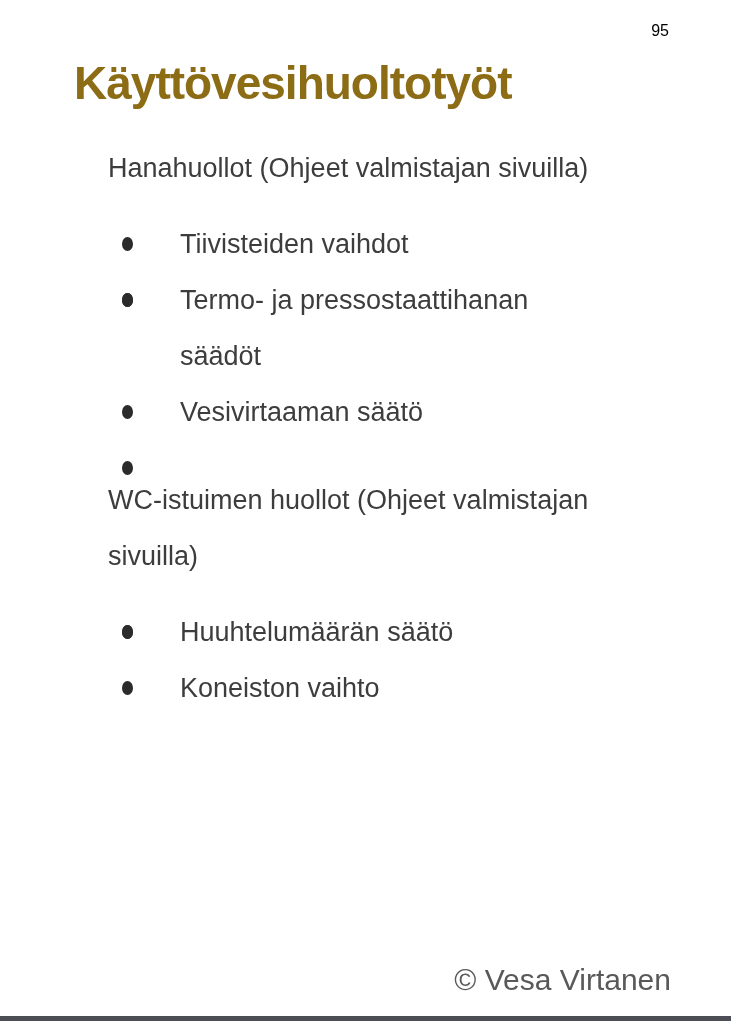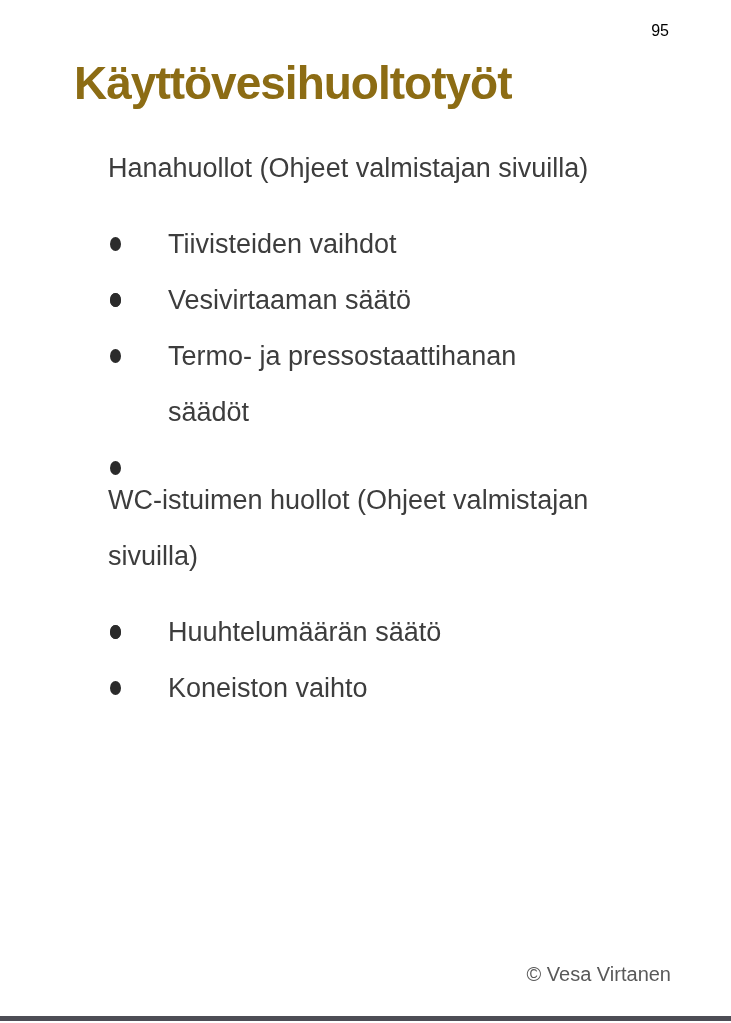--- a/index.html
+++ b/index.html
@@ -34,21 +34,21 @@
   .section-heading {
     margin: 32px 0 0 108px;
     max-width: 540px;
     font-size: 27px;
     line-height: 56px;
     font-weight: normal;
     color: #3d3d3d;
   }
   ul.bullet-list {
     list-style: none;
-    margin: 20px 0 0 0;
+    margin: 20px 0 0 12px;
     padding: 0 0 0 108px;
   }
   ul.bullet-list li {
     position: relative;
     padding-left: 60px;
     max-width: 400px;
     font-size: 27px;
     line-height: 56px;
     color: #3d3d3d;
   }
@@ -58,21 +58,21 @@
     top: 21px;
     width: 11px;
     height: 14px;
     border-radius: 50%;
     background: #2b2b2b;
   }
   .footer-credit {
     position: absolute;
     top: 963px;
     right: 60px;
-    font-size: 20px;
+    font-size: 30px;
     color: #595959;
   }
   .bottom-bar {
     position: absolute;
     left: 0;
     bottom: 2px;
     width: 100%;
     height: 5px;
     background: #4d4d55;
   }
@@ -91,25 +91,25 @@
   <ul class="bullet-list">
     <li>
       <span class="bullet-dot"></span>
       <span>Tiivisteiden vaihdot</span>
     </li>
     <li>
       <span class="bullet-dot"></span>
     </li>
     <li>
       <span class="bullet-dot"></span>
-      <span>Vesivirtaaman säätö</span>
+      <span>Termo- ja pressostaattihanan säädöt</span>
     </li>
     <li>
       <span class="bullet-dot"></span>
-      <span>Termo- ja pressostaattihanan säädöt</span>
+      <span>Vesivirtaaman säätö</span>
     </li>
     <li>
       <span class="bullet-dot"></span>
     </li>
   </ul>
 
   <h2 class="section-heading">WC-istuimen huollot (Ohjeet valmistajan sivuilla)</h2>
 
   <ul class="bullet-list">
     <li>

